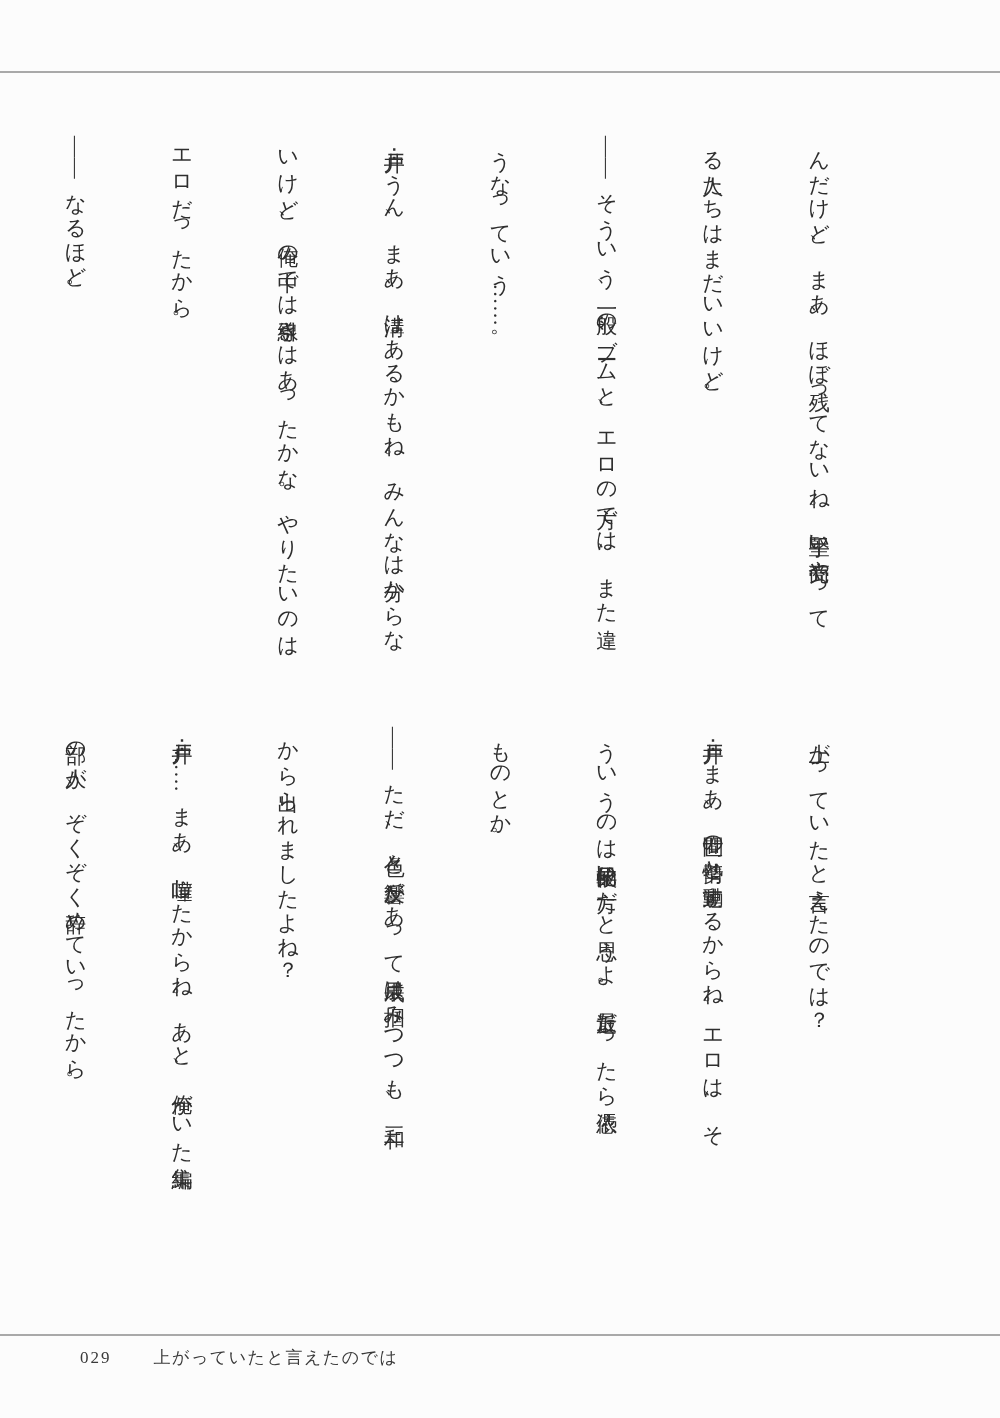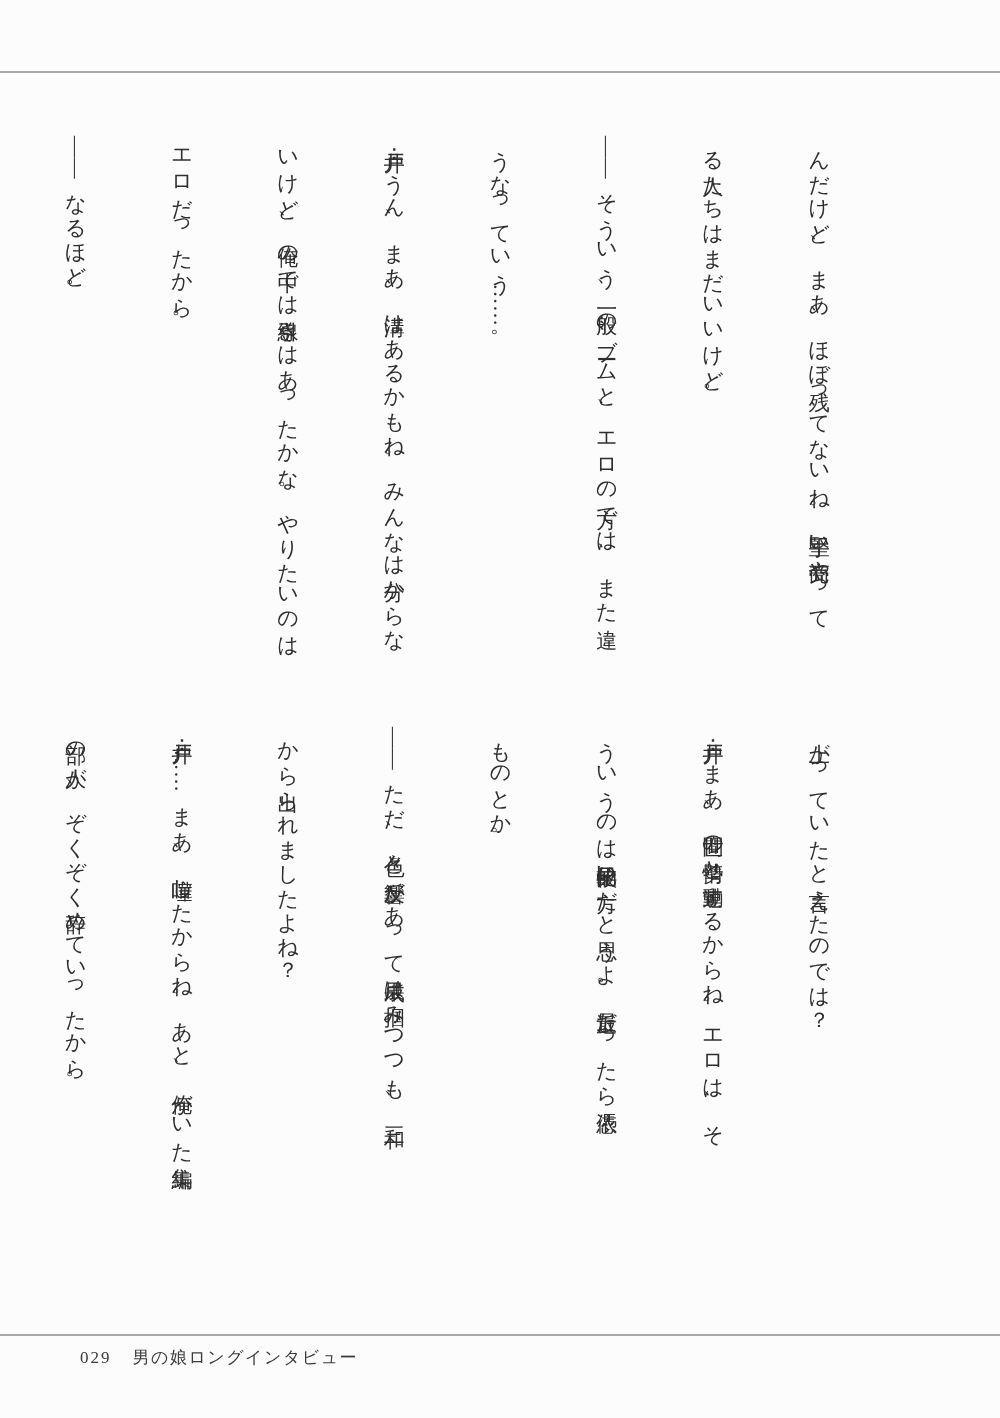--- a/index.html
+++ b/index.html
@@ -44,21 +44,21 @@
 
   .footer {
     position: absolute;
     top: 1346px;
     left: 80px;
     font-size: 17px;
     color: #3a3a3a;
     letter-spacing: 1.5px;
   }
   .footer .pagenum {
-    margin-right: 21px;
+    margin-right: 42px;
     letter-spacing: 2px;
   }
 </style>
 </head>
 <body>
 
 <div class="rule" id="top-rule"></div>
 
 <div class="vblock" id="block-top">
   <div class="tline">んだけど、まあ、ほぼ残ってないね。手堅い商売やって</div>
@@ -108,14 +108,14 @@
   
   
   
   
   
 </div>
 
 <div class="rule" id="footer-rule"></div>
 
 <div class="footer">
-  <span class="pagenum">029</span><span>男の娘ロングインタビュー</span>
+  <span class="pagenum">029</span><span>上がっていたと言えたのでは</span>
 </div>
 
 </body></html>

